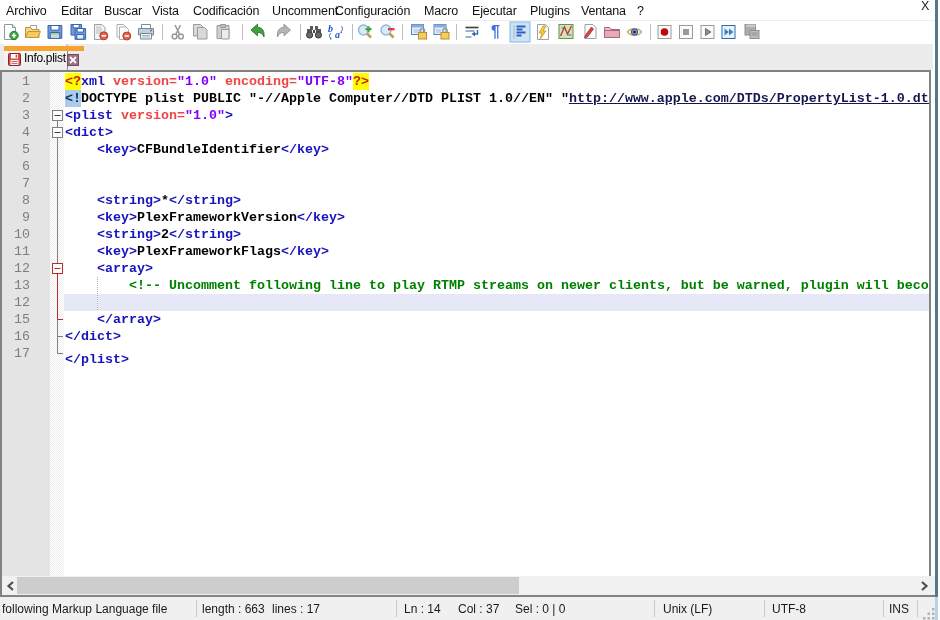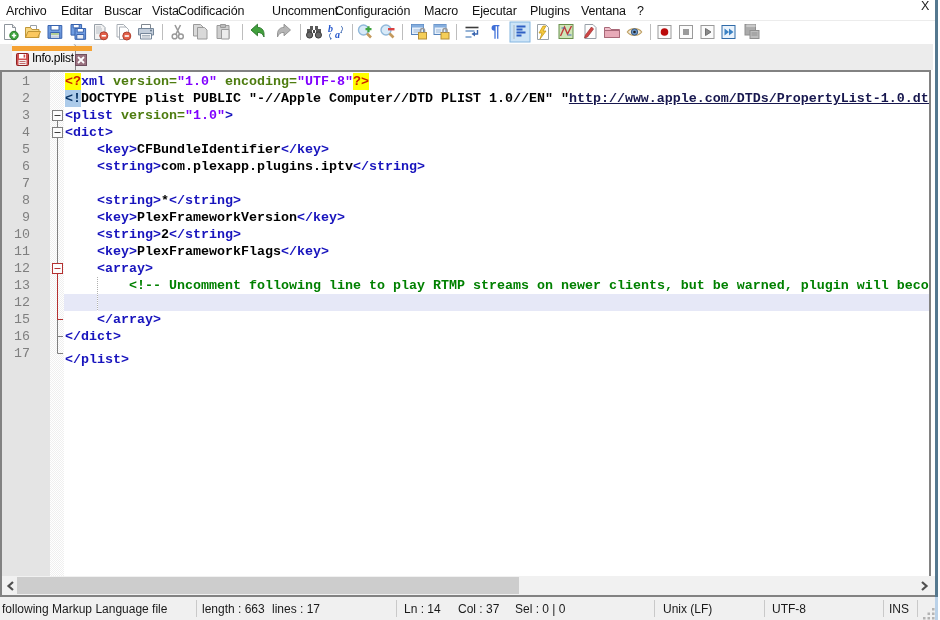--- a/index.html
+++ b/index.html
@@ -3,54 +3,54 @@
 <meta charset="utf-8">
 <style>
 *{margin:0;padding:0;box-sizing:border-box}
 html,body{width:940px;height:620px;overflow:hidden}
 body{font-family:"Liberation Sans",sans-serif;background:#fff;position:relative}
 .abs{position:absolute}
 
 .mi{position:absolute;top:4px;font-size:12.5px;letter-spacing:-0.15px;color:#111;white-space:pre}
 
 #tabbar{position:absolute;left:0;top:44px;width:933px;height:26px;background:#ececec}
-#tab{position:absolute;left:12px;top:0;width:64px;height:26px;background:linear-gradient(#f8f8f8,#ededed);border-right:1px solid #8a8a8a;border-top-right-radius:3px}
+#tab{position:absolute;left:4px;top:0;width:64px;height:26px;background:linear-gradient(#f8f8f8,#ededed);border-right:1px solid #8a8a8a;border-top-right-radius:3px}
 #tab .oband{position:absolute;left:0;top:2px;width:80px;height:5px;background:#f5a233}
 #tabtitle{position:absolute;left:20px;top:7px;font-size:12px;letter-spacing:-0.3px;color:#000}
 
 #edframe{position:absolute;left:0;top:70px;width:931px;height:527px;background:#fff;border:2px solid #828282;border-top-width:2px}
 #nummargin{position:absolute;left:2px;top:72px;width:48px;height:504px;background:#e4e4e4}
 .ln{position:absolute;right:20px;width:28px;text-align:right;font-family:"Liberation Mono",monospace;font-size:13.3px;color:#7f7f7f;line-height:17px}
 #foldmargin{position:absolute;left:50px;top:72px;width:14px;height:504px;background:conic-gradient(#fff 25%,#efefef 0 50%,#fff 0 75%,#efefef 0) 0 0/2px 2px}
 #textarea{position:absolute;left:64px;top:72px;width:865px;height:504px;background:#fff;overflow:hidden}
 .row{position:absolute;left:0;width:865px;height:17px}
 pre.cl{position:absolute;left:1px;font-family:"Liberation Mono",monospace;font-weight:bold;font-size:13.33px;line-height:17px;white-space:pre;color:#000}
 .t{color:#1713bd}
-.a{color:#4d7c0f}
+.a{color:#ef4444}
 .s{color:#8000ff}
 .c{color:#008000}
 .d{color:#063264}
 .r{color:#cc2200}
 .u{color:#17174e;text-decoration:underline}
 
 #hscroll{position:absolute;left:2px;top:576px;width:933px;height:19px;background:#f1f1f1}
 #hthumb{position:absolute;left:15px;top:1px;width:502px;height:17px;background:#cdcdcd}
 
 #status{position:absolute;left:0;top:597px;width:935px;height:23px;background:#f0f0f0;font-size:12px;color:#1a1a1a}
 #status .st{position:absolute;top:5px;white-space:pre}
 #status .sep{position:absolute;top:3px;width:1px;height:17px;background:#c9c9c9}
 </style>
 </head>
 <body>
 
 <div class="mi" style="left:6px">Archivo</div>
 <div class="mi" style="left:61px">Editar</div>
 <div class="mi" style="left:104px">Buscar</div>
 <div class="mi" style="left:152px">Vista</div>
-<div class="mi" style="left:178px">Codificación</div>
+<div class="mi" style="left:193px">Codificación</div>
 <div class="mi" style="left:272px">Uncomment</div>
 <div class="mi" style="left:335px">Configuración</div>
 <div class="mi" style="left:424px">Macro</div>
 <div class="mi" style="left:472px">Ejecutar</div>
 <div class="mi" style="left:530px">Plugins</div>
 <div class="mi" style="left:581px">Ventana</div>
 <div class="mi" style="left:637px">?</div>
 <div class="abs" style="left:921px;top:-1px;font-size:12.5px;color:#222">X</div>
 
 <div class="abs" style="left:0;top:20px;width:935px;height:1px;background:#ececec"></div>
@@ -315,21 +315,20 @@
   <div class="row" style="top:1px;left:1px;width:16px;background:#ffff00"></div>
   <div class="row" style="top:1px;left:289px;width:16px;background:#ffff00"></div>
   <div class="row" style="top:18px;left:1px;width:16px;background:#accbea"></div>
   <div class="row" style="top:222px;background:#e6e8f7"></div>
   <div class="row" style="top:205px;left:33px;width:1px;height:34px;background:repeating-linear-gradient(#b0b0b0 0 1px,#fff 1px 2px)"></div>
   <pre class="cl" style="top:1px"><span class="r">&lt;?</span><span class="t">xml</span> <span class="a">version=</span><span class="s">"1.0"</span> <span class="a">encoding=</span><span class="s">"UTF-8"</span><span class="r">?&gt;</span></pre>
   <pre class="cl" style="top:18px"><span class="d">&lt;!</span>DOCTYPE plist PUBLIC "-//Apple Computer//DTD PLIST 1.0//EN" "<span class="u">http://www.apple.com/DTDs/PropertyList-1.0.dtd</span>"&gt;</pre>
   <pre class="cl" style="top:35px"><span class="t">&lt;plist </span><span class="a">version=</span><span class="s">"1.0"</span><span class="t">&gt;</span></pre>
   <pre class="cl" style="top:52px"><span class="t">&lt;dict&gt;</span></pre>
   <pre class="cl" style="top:69px">    <span class="t">&lt;key&gt;</span>CFBundleIdentifier<span class="t">&lt;/key&gt;</span></pre>
-  <pre class="cl" style="top:86px">    <span class="t">&lt;string&gt;</span>com.plexapp.plugins.iptv<span class="t">&lt;/string&gt;</span></pre>
   <pre class="cl" style="top:137px">    <span class="t">&lt;key&gt;</span>PlexFrameworkVersion<span class="t">&lt;/key&gt;</span></pre>
   <pre class="cl" style="top:120px">    <span class="t">&lt;string&gt;</span>*<span class="t">&lt;/string&gt;</span></pre>
   <pre class="cl" style="top:154px">    <span class="t">&lt;string&gt;</span>2<span class="t">&lt;/string&gt;</span></pre>
   <pre class="cl" style="top:171px">    <span class="t">&lt;key&gt;</span>PlexFrameworkFlags<span class="t">&lt;/key&gt;</span></pre>
   <pre class="cl" style="top:188px">    <span class="t">&lt;array&gt;</span></pre>
   <pre class="cl" style="top:205px">        <span class="c">&lt;!-- Uncomment following line to play RTMP streams on newer clients, but be warned, plugin will become incompatible --&gt;</span></pre>
   <pre class="cl" style="top:239px">    <span class="t">&lt;/array&gt;</span></pre>
   <pre class="cl" style="top:256px"><span class="t">&lt;/dict&gt;</span></pre>
   <pre class="cl" style="top:279px"><span class="t">&lt;/plist&gt;</span></pre>
 </div>

